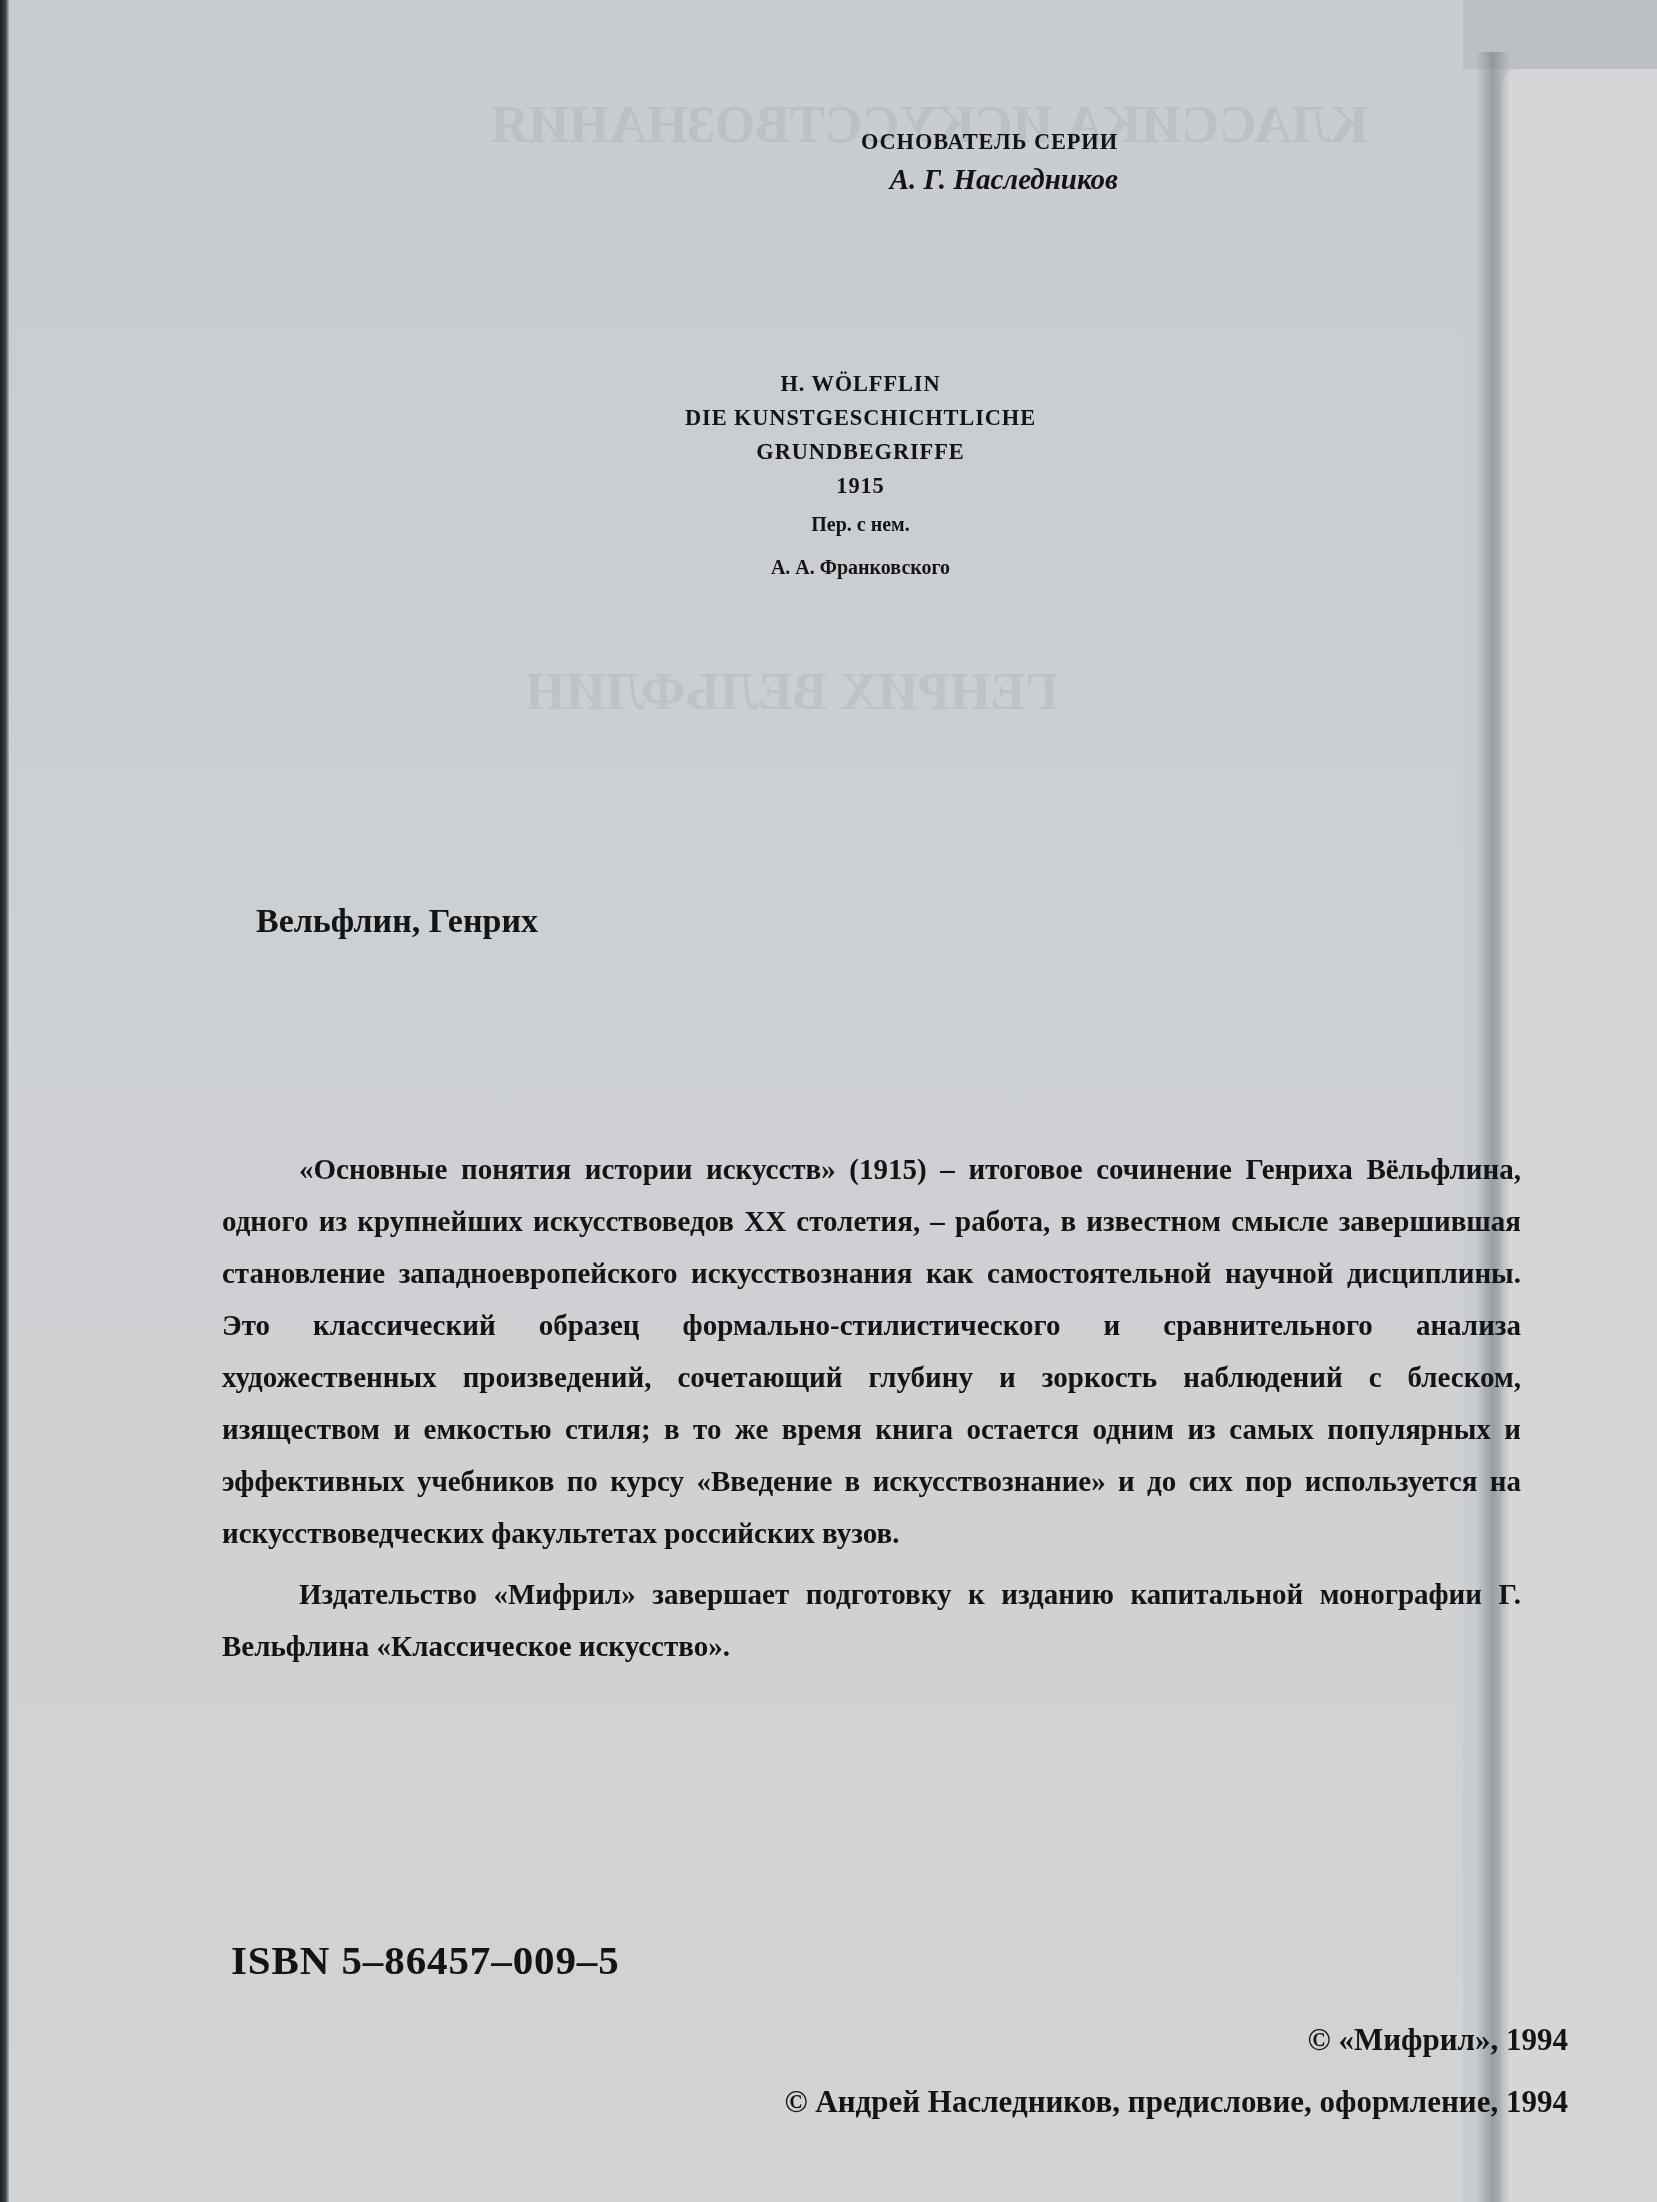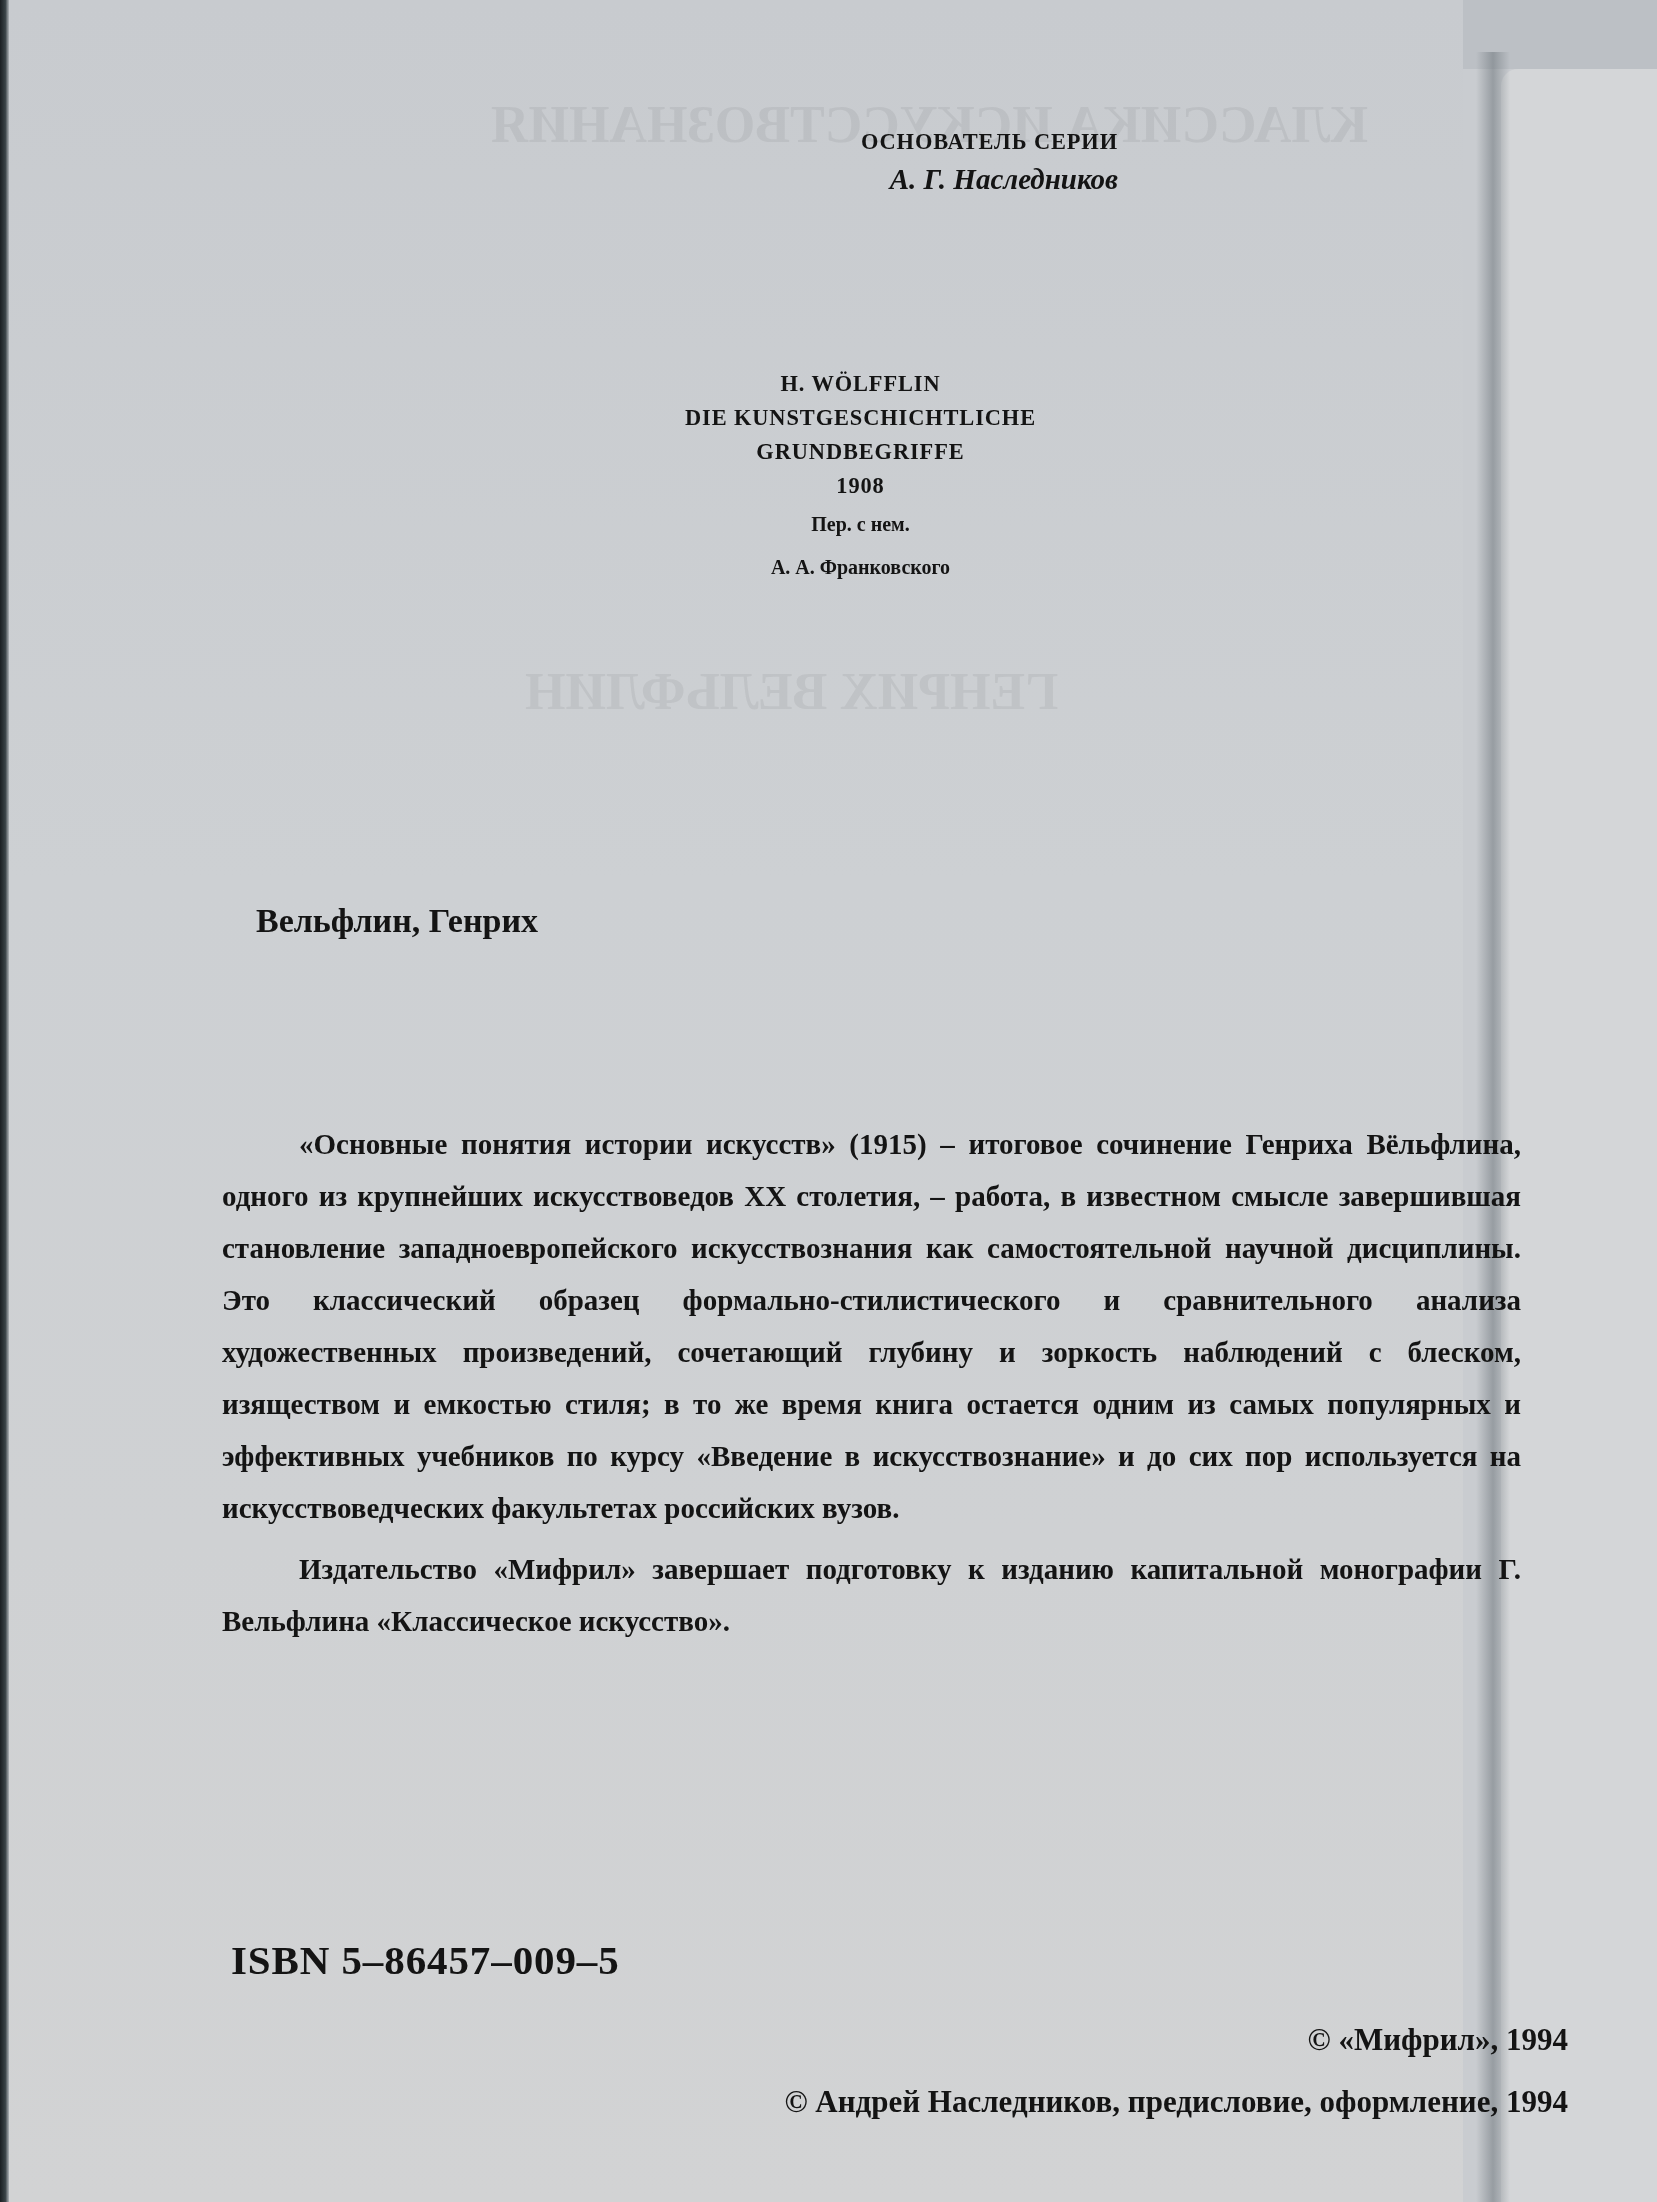--- a/index.html
+++ b/index.html
@@ -38,21 +38,21 @@
   .founder .name { font-size: 29px; font-style: italic; font-weight: bold; line-height: 41px; }
 
   .orig { left: 551px; top: 340px; width: 619px; margin-top: 27px; }
   .orig .l { font-size: 22.4px; font-weight: bold; letter-spacing: 0.9px; line-height: 34px; }
   .orig .tr { font-size: 20px; font-weight: bold; line-height: 43px; }
 
   .entry { left: 256px; top: 895px; width: 1265px; }
   .heading { font-size: 34px; font-weight: bold; line-height: 52px; }
   .biblio { font-size: 33px; font-weight: bold; line-height: 55px; text-align: justify; text-indent: 52px; margin-top: 1.7px; }
 
-  .abstract { left: 222px; top: 1118px; width: 1299px; font-size: 29px; font-weight: bold; line-height: 52px; text-align: justify; }
+  .abstract { left: 222px; top: 1143px; width: 1299px; font-size: 29px; font-weight: bold; line-height: 52px; text-align: justify; }
   .abstract p { margin: 0; text-indent: 77px; }
   .abstract p.second { margin-top: 8.6px; }
 
   .isbn { left: 231px; top: 1936px; font-size: 41px; font-weight: bold; letter-spacing: 0.9px; }
   .copyrights { left: 389px; top: 2009px; width: 1179px; text-align: right; font-size: 31px; font-weight: bold; line-height: 62px; }
 
   .ghost { position: absolute; color: rgba(40,40,40,0.07); font-weight: bold; font-size: 52px; transform: scaleX(-1); }
 </style>
 </head>
 <body>
@@ -69,21 +69,21 @@
 
 <div class="block center founder">
   <div class="label">ОСНОВАТЕЛЬ СЕРИИ</div>
   <div class="name">А. Г. Наследников</div>
 </div>
 
 <div class="block center orig">
   <div class="l">H. WÖLFFLIN</div>
   <div class="l">DIE KUNSTGESCHICHTLICHE</div>
   <div class="l">GRUNDBEGRIFFE</div>
-  <div class="l">1908</div>
+  <div class="l">1915</div>
   <div class="tr">Пер. с нем.</div>
   <div class="tr">А. А. Франковского</div>
 </div>
 
 <div class="block entry">
   <div class="heading">Вельфлин, Генрих</div>
 </div>
 
 <div class="block abstract">
   <p>«Основные понятия истории искусств» (1915) – итоговое сочинение Генриха Вёльфлина, одного из крупнейших искусствоведов XX столетия, – работа, в известном смысле завершившая становление западноевропейского искусствознания как самостоятельной научной дисциплины. Это классический образец формально-стилистического и сравнительного анализа художественных произведений, сочетающий глубину и зоркость наблюдений с блеском, изяществом и емкостью стиля; в то же время книга остается одним из самых популярных и эффективных учебников по курсу «Введение в искусствознание» и до сих пор используется на искусствоведческих факультетах российских вузов.</p>

